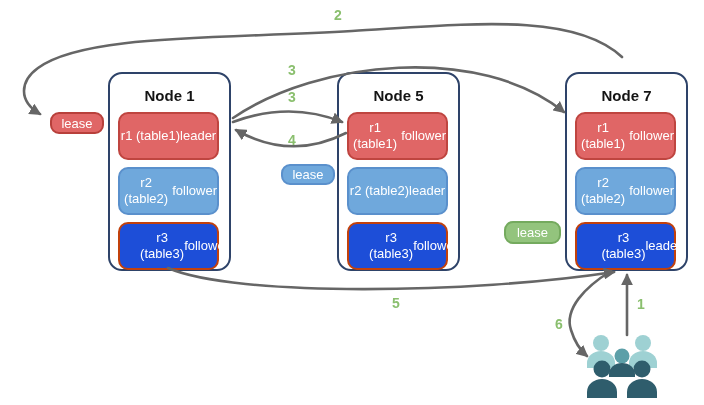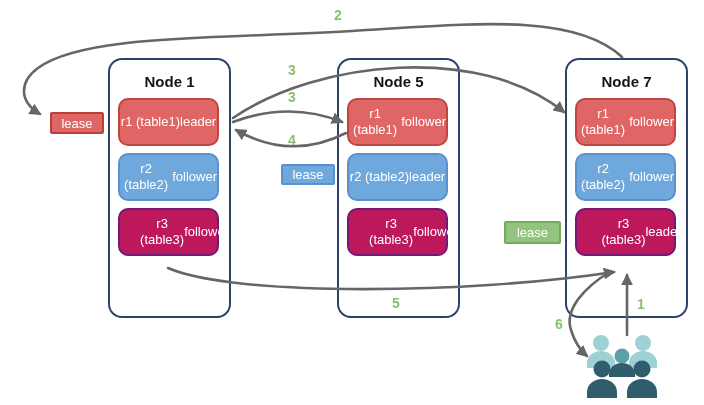--- a/index.html
+++ b/index.html
@@ -1,33 +1,33 @@
 <!DOCTYPE html>
 <html><head>
 <meta charset="utf-8">
 <style>
   html,body{margin:0;padding:0;background:#ffffff;}
   body{font-family:"Liberation Sans","DejaVu Sans",sans-serif;}
   .canvas{position:relative;width:704px;height:405px;background:#fff;overflow:hidden;}
 
   
-  .node{position:absolute;top:58px;width:123px;height:260px;background:#fff;
+  .node{position:absolute;top:72px;width:123px;height:199px;background:#fff;
         border:2px solid #2e4369;border-radius:14px;box-sizing:border-box;z-index:1;}
   .node-1{left:108px;} .node-2{left:337px;} .node-3{left:565px;}
   .node-title{margin-top:13px;text-align:center;font-size:15px;font-weight:bold;color:#141414;}
   .replica{position:absolute;left:8px;width:101px;height:48px;border-radius:10px;
            box-sizing:border-box;display:flex;flex-direction:row;align-items:center;
            justify-content:center;color:#fff;font-size:13px;line-height:16px;text-align:center;}
   .slot-0{top:38px;} .slot-1{top:93px;} .slot-2{top:148px;}
   .replica.red{background:#e06666;border:2px solid #bf4540;}
   .replica.blue{background:#6fa8dc;border:2px solid #5a90cc;}
-  .replica.green{background:#be185d;border:2px solid #701a75;padding-left:32px;}
+  .replica.green{background:#1d4ed8;border:2px solid #c2410c;padding-left:32px;}
 
   
-  .lease{position:absolute;box-sizing:border-box;border-radius:2px;color:#fff;
+  .lease{position:absolute;box-sizing:border-box;border-radius:9px;color:#fff;
          font-size:13px;display:flex;align-items:center;justify-content:center;z-index:2;}
   .lease.red{left:50px;top:112px;width:54px;height:22px;background:#e06666;border:2px solid #b8403b;}
   .lease.blue{left:281px;top:164px;width:54px;height:21px;background:#6fa8dc;border:2px solid #5a90cc;}
   .lease.green{left:504px;top:221px;width:57px;height:23px;background:#93c47d;border:2px solid #74aa5e;}
 
   
   .step{position:absolute;transform:translate(-50%,-50%);font-size:14px;font-weight:bold;
         color:#8abf6e;z-index:4;}
   .step-s2{left:338px;top:15px;}
   .step-s3a{left:292px;top:70px;}

